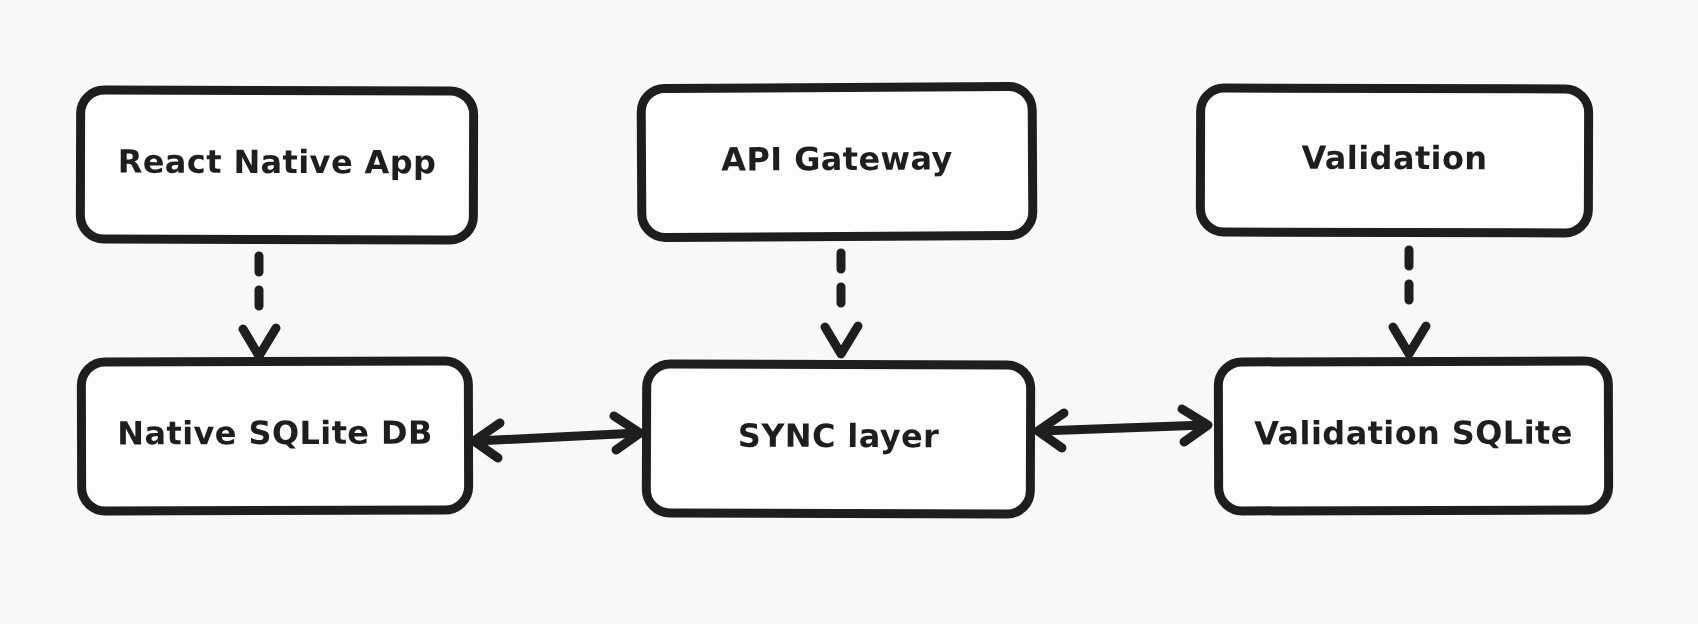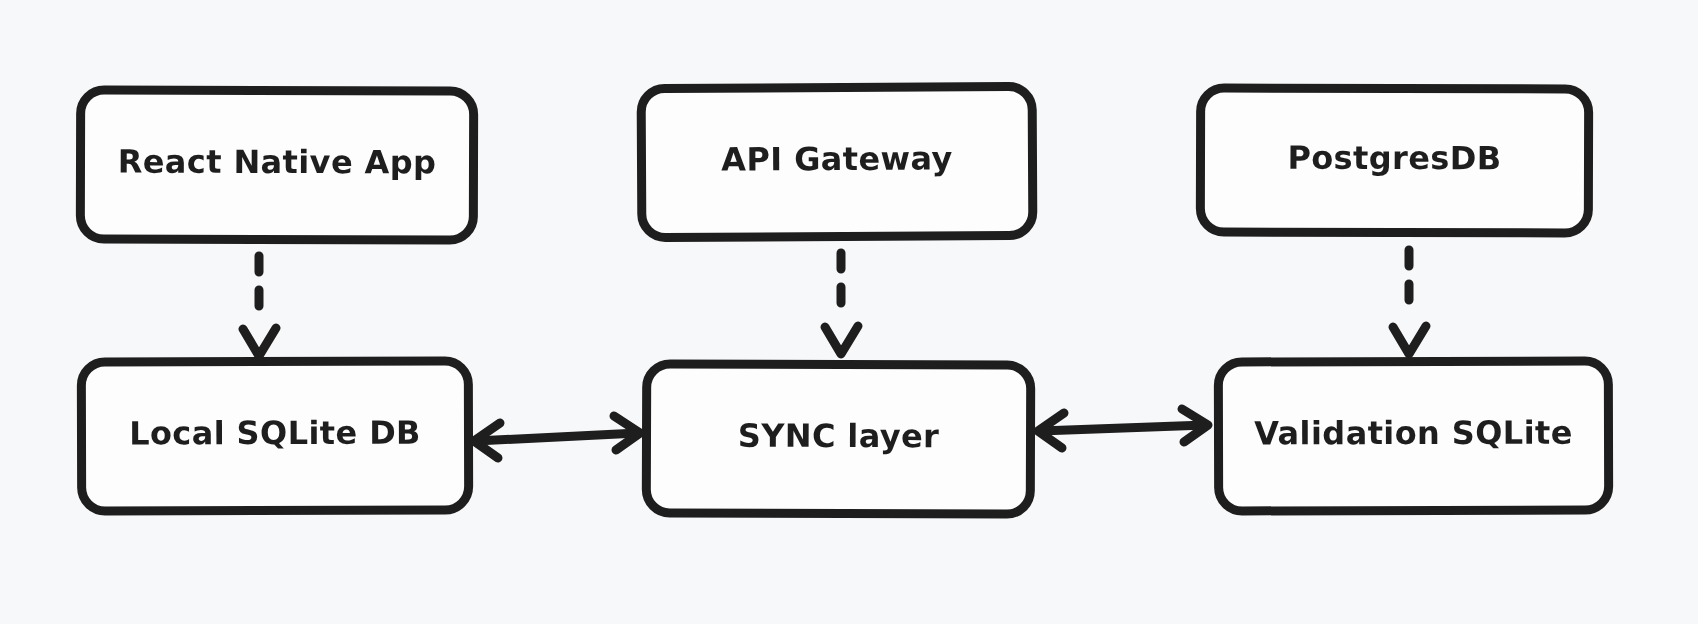--- a/index.html
+++ b/index.html
@@ -64,24 +64,24 @@
 
 <div class="canvas">
 
   <div class="node n0">
     <span class="node-label">React Native App</span>
   </div>
   <div class="node n1">
     <span class="node-label">API Gateway</span>
   </div>
   <div class="node n2">
-    <span class="node-label">PostgresDB</span>
+    <span class="node-label">Validation</span>
   </div>
   <div class="node n3">
-    <span class="node-label">Local SQLite DB</span>
+    <span class="node-label">Native SQLite DB</span>
   </div>
   <div class="node n4">
     <span class="node-label">SYNC layer</span>
   </div>
   <div class="node n5">
     <span class="node-label">Validation SQLite</span>
   </div>
 
   <svg class="edges" width="1698" height="624" viewBox="0 0 1698 624">
 

